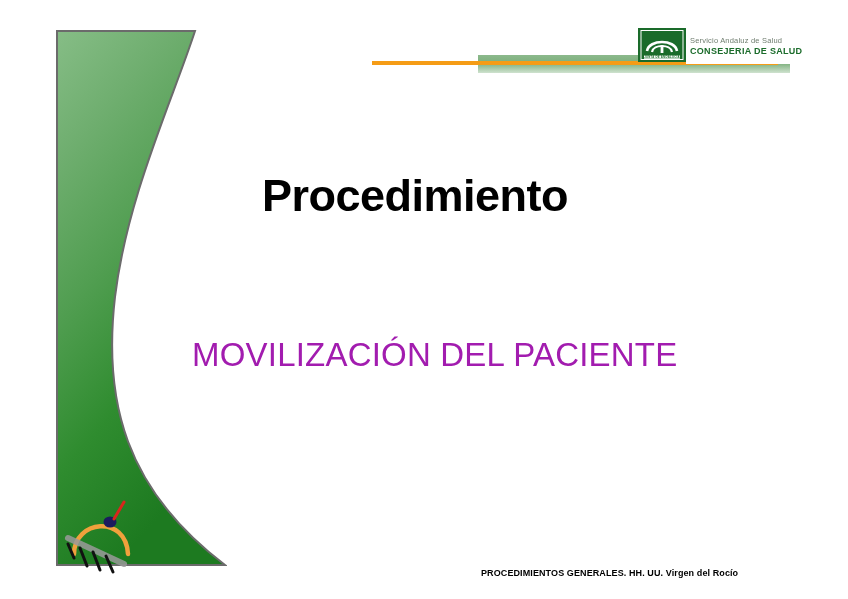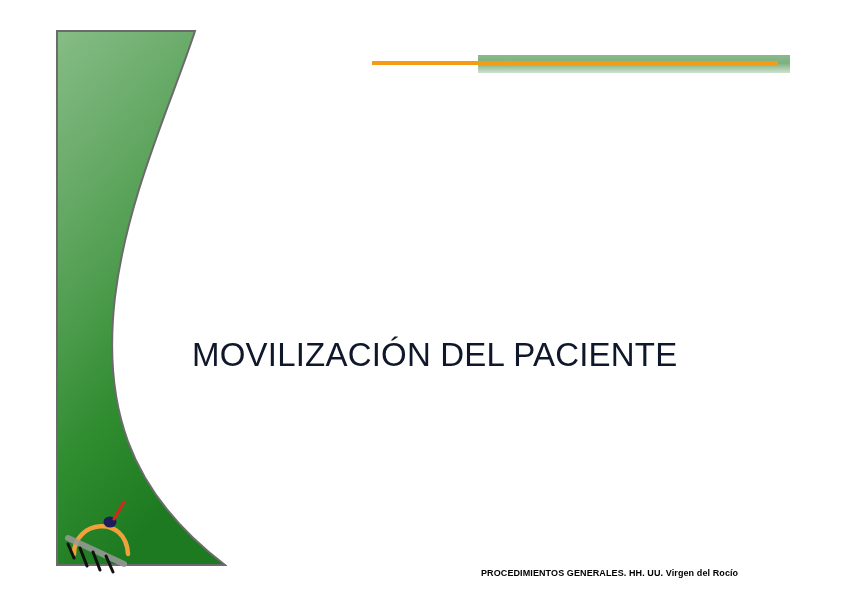--- a/index.html
+++ b/index.html
@@ -116,21 +116,21 @@
     color: #000000;
     letter-spacing: -0.5px;
     white-space: nowrap;
   }
   .slide-subtitle {
     position: absolute;
     left: 192px;
     top: 336px;
     font-size: 33px;
     font-weight: normal;
-    color: #0f172a;
+    color: #a21caf;
     letter-spacing: 0.2px;
     white-space: nowrap;
   }
 
   
   .slide-footer {
     position: absolute;
     left: 481px;
     top: 568px;
     font-size: 9px;
@@ -175,19 +175,37 @@
       <path d="M18,56 L25,74" fill="none" stroke="#111111" stroke-width="3" stroke-linecap="round"></path>
       <path d="M31,60 L38,78" fill="none" stroke="#111111" stroke-width="3" stroke-linecap="round"></path>
       <path d="M44,64 L51,80" fill="none" stroke="#111111" stroke-width="3" stroke-linecap="round"></path>
     </svg>
   </div>
 
   <div class="header-band"></div>
 
   <div class="header-rule"></div>
 
-
+  <div class="logo-block">
+    <div class="logo-mark">
+      <svg viewBox="0 0 48 34" xmlns="http://www.w3.org/2000/svg">
+        <rect x="0" y="0" width="48" height="34" fill="#1a6b2a"></rect>
+        <rect x="3" y="2.5" width="42" height="29" fill="none" stroke="#ffffff" stroke-width="1"></rect>
+        <path d="M9,23 C11,11 37,11 39,23" fill="none" stroke="#ffffff" stroke-width="2.6"></path>
+        <path d="M14,24 C15.5,16 32.5,16 34,24" fill="none" stroke="#ffffff" stroke-width="2.2"></path>
+        <rect x="22.6" y="17" width="2.8" height="8" fill="#ffffff"></rect>
+        <rect x="6" y="27.5" width="36" height="3.2" fill="#ffffff"></rect>
+        <text x="24" y="30.2" text-anchor="middle" font-family="'Liberation Sans', sans-serif" font-size="2.8" font-weight="bold" fill="#1a6b2a" letter-spacing="0.25">JUNTA DE ANDALUCIA</text>
+      </svg>
+    </div>
+    <div class="logo-text">
+      <span class="logo-line1">Servicio Andaluz de Salud</span>
+      <span class="logo-line2">CONSEJERIA DE SALUD</span>
+    </div>
+  </div>
+
+  <div class="slide-title">Procedimiento</div>
 
   <div class="slide-subtitle">MOVILIZACIÓN DEL PACIENTE</div>
 
   <div class="slide-footer">PROCEDIMIENTOS GENERALES. HH. UU. Virgen del Rocío</div>
 
 </div>
 
 </body></html>

